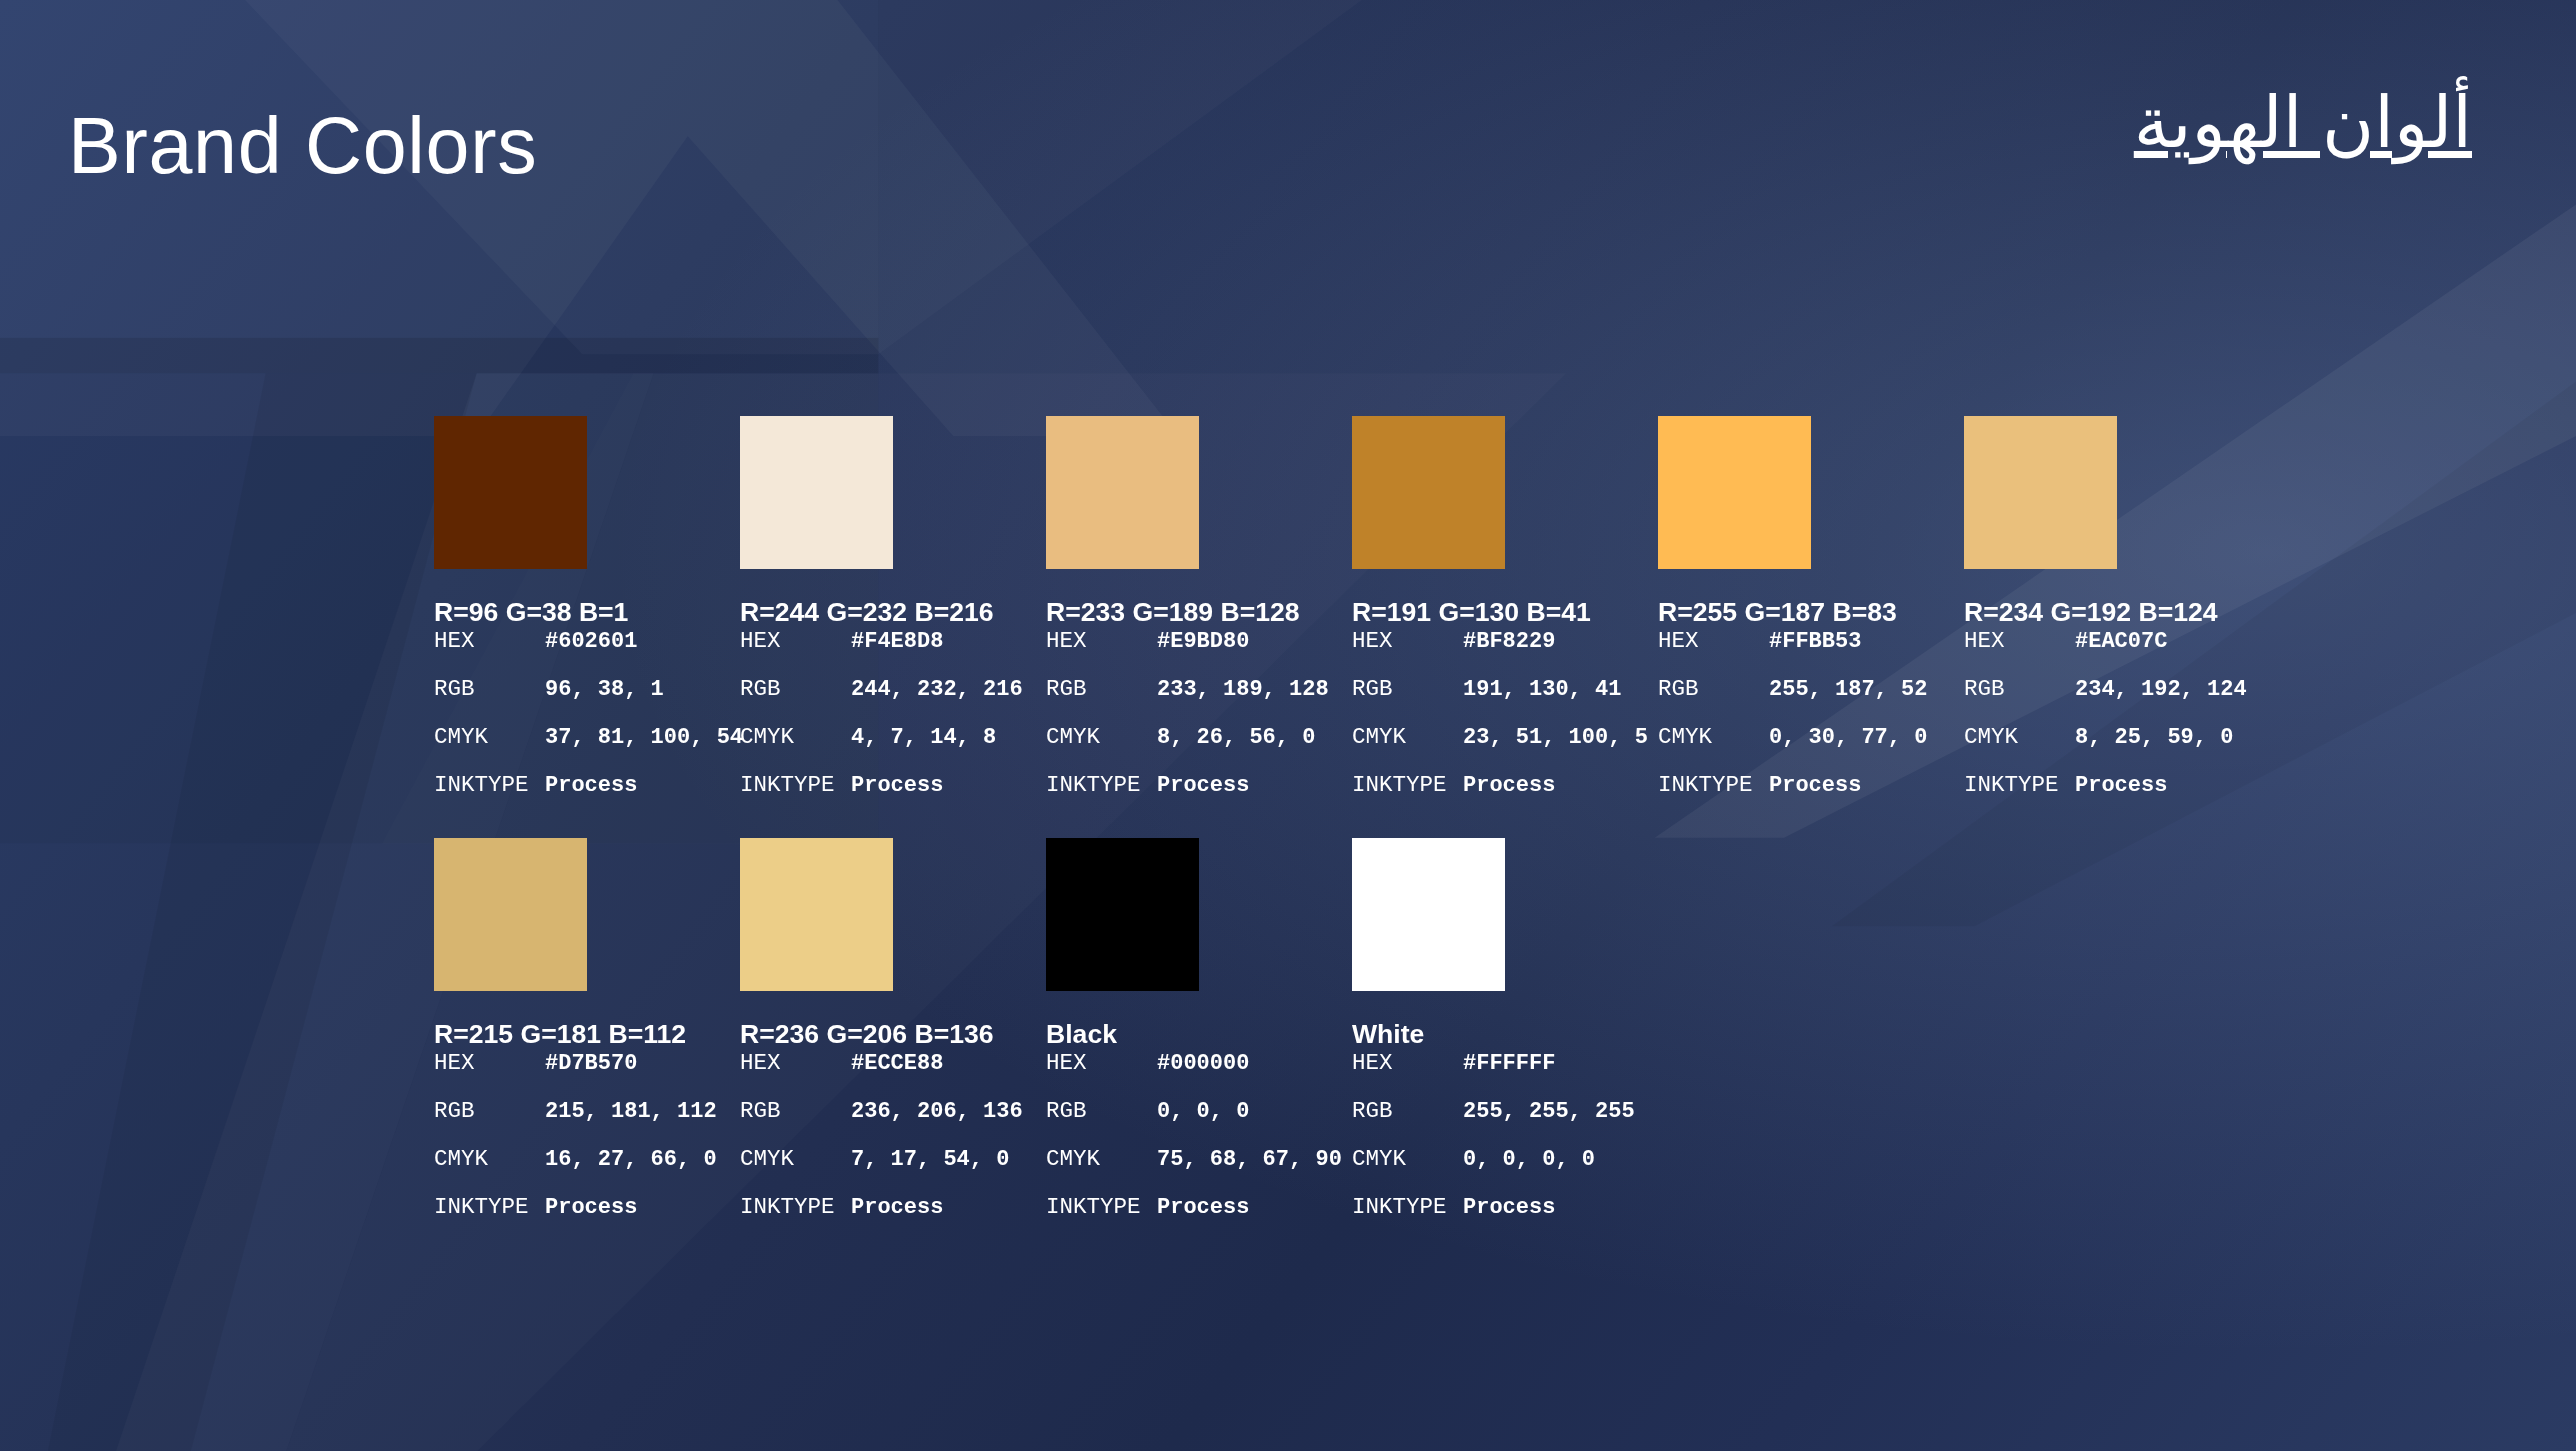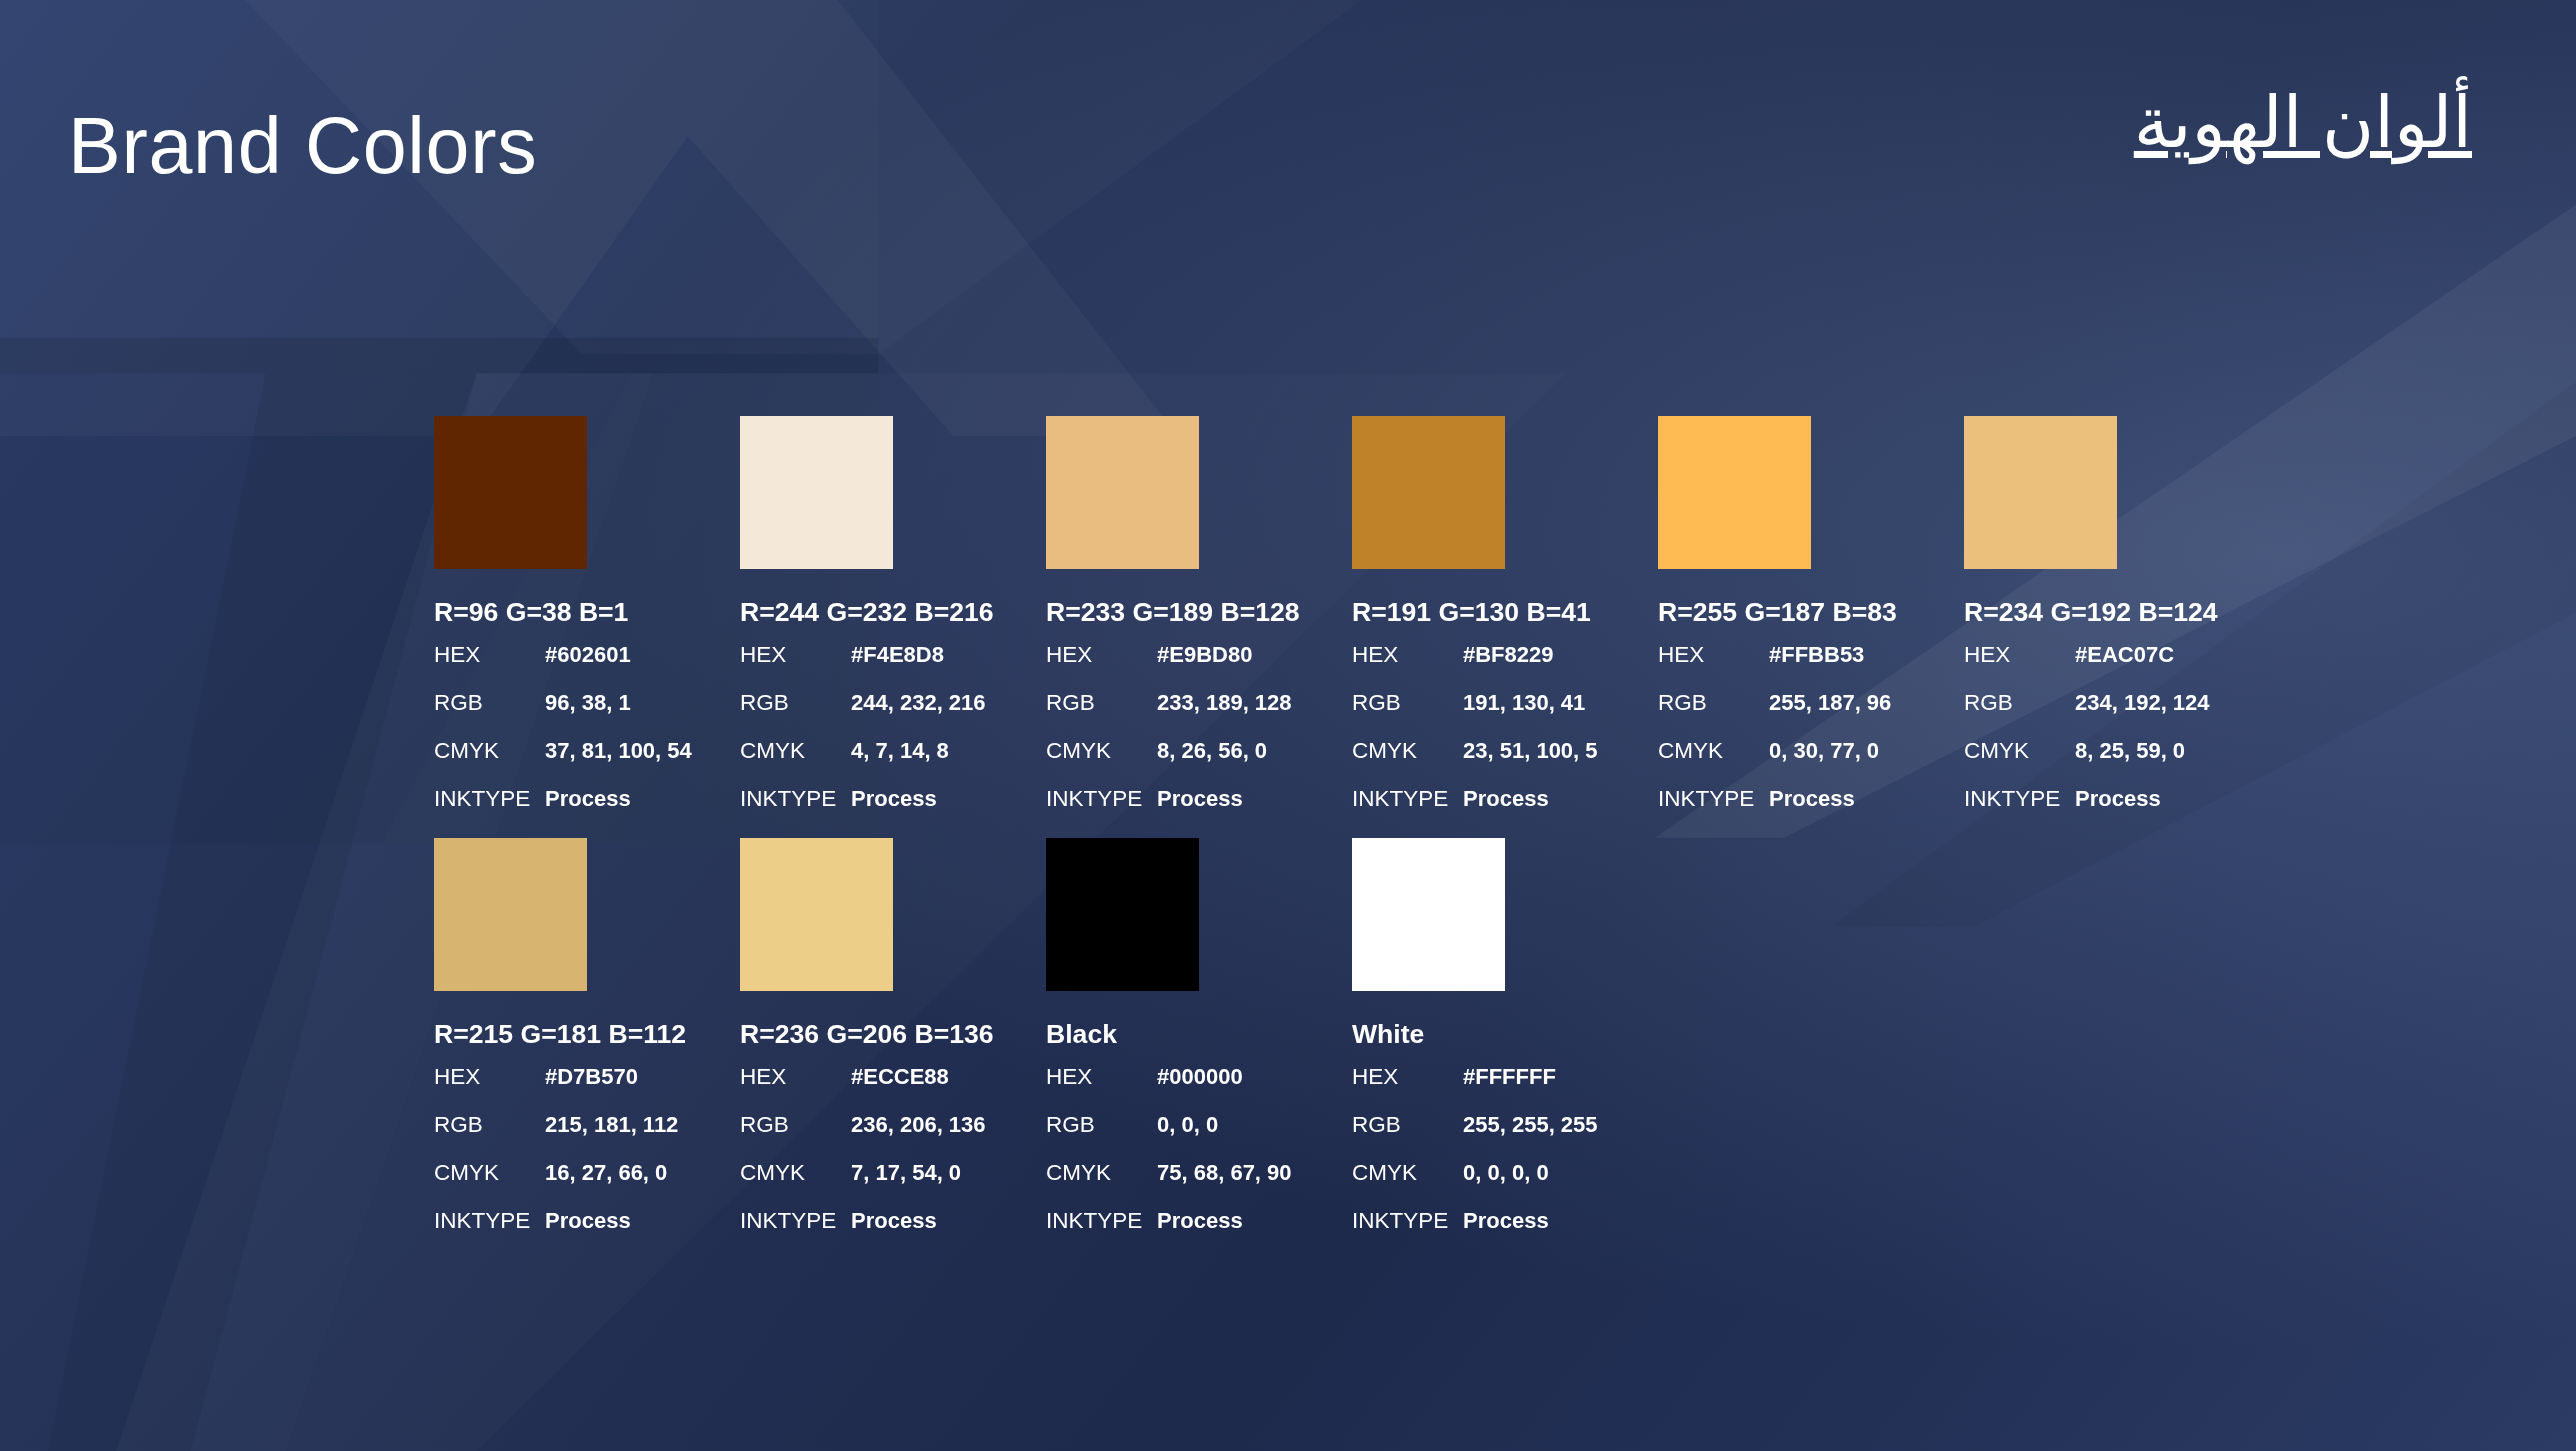--- a/index.html
+++ b/index.html
@@ -67,21 +67,22 @@
   .swatch-name {
     margin-top:30px;
     font-size:26.6px;
     font-weight:700;
     color:#ffffff;
     white-space:nowrap;
     line-height:1;
   }
 
   .spec-table {
-    margin-top:18px;
+    margin-top:4px;
+    font-family:Liberation Mono, monospace;
   }
 
   .spec-row {
     display:flex;
     align-items:baseline;
     height:48px;
   }
 
   .spec-key {
     width:111px;
@@ -228,21 +229,21 @@
     <div class="swatch-card">
       <span class="swatch-chip" style="background-color: rgb(255, 187, 83);"></span>
       <div class="swatch-name">R=255 G=187 B=83</div>
       <div class="spec-table">
         <div class="spec-row">
           <span class="spec-key">HEX</span>
           <span class="spec-val">#FFBB53</span>
         </div>
         <div class="spec-row">
           <span class="spec-key">RGB</span>
-          <span class="spec-val">255, 187, 96</span>
+          <span class="spec-val">255, 187, 52</span>
         </div>
         <div class="spec-row">
           <span class="spec-key">CMYK</span>
           <span class="spec-val">0, 30, 77, 0</span>
         </div>
         <div class="spec-row">
           <span class="spec-key">INKTYPE</span>
           <span class="spec-val">Process</span>
         </div>
       </div>

